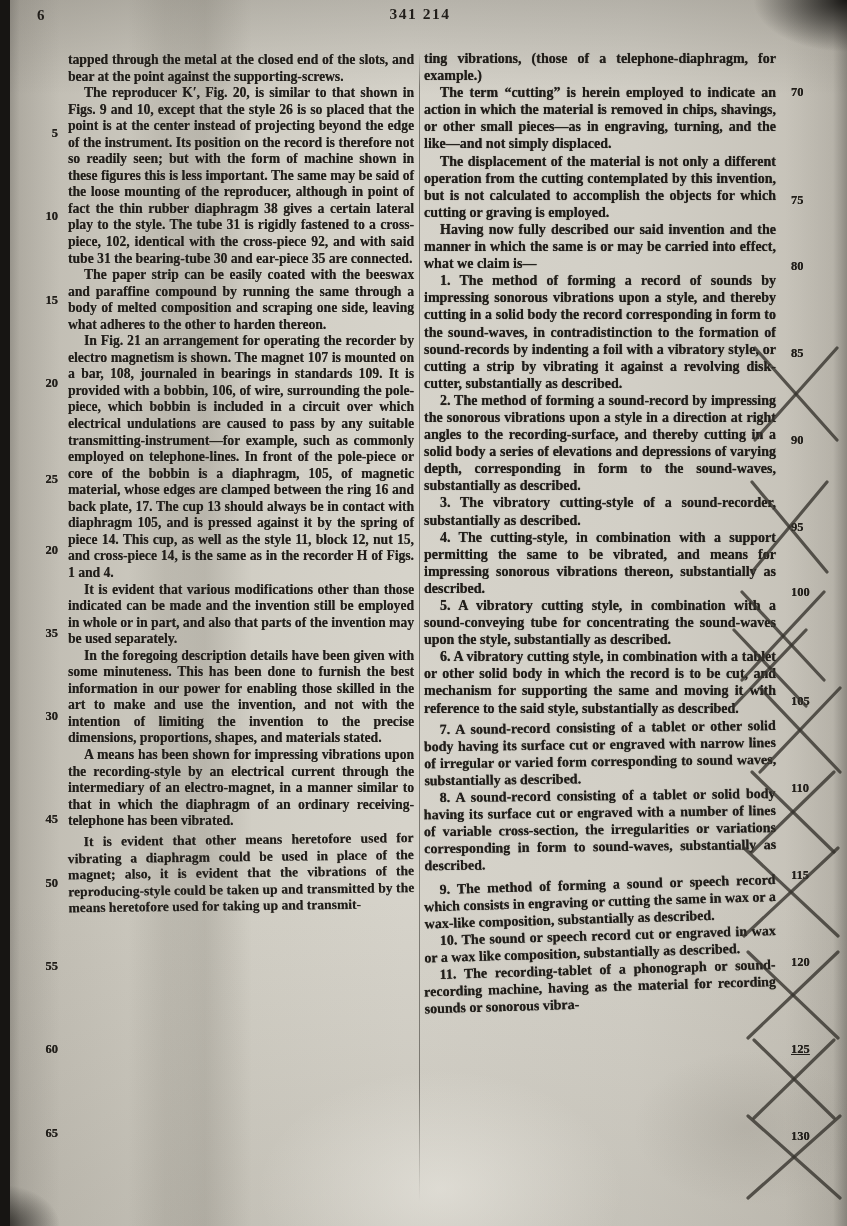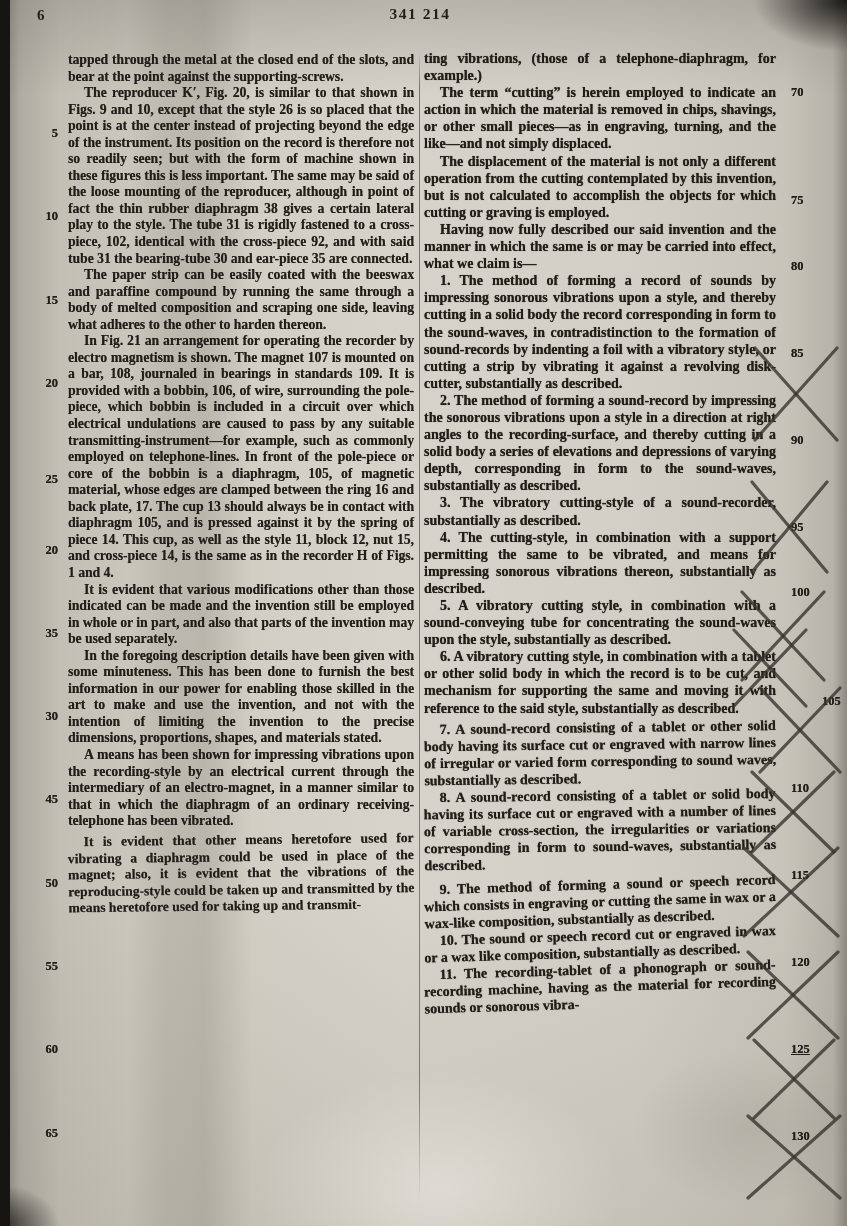--- a/index.html
+++ b/index.html
@@ -98,35 +98,35 @@
 
   <div class="nums nums-left">
       <span class="line-num" style="top: 126px;">5</span>
       <span class="line-num" style="top: 209px;">10</span>
       <span class="line-num" style="top: 293px;">15</span>
       <span class="line-num" style="top: 376px;">20</span>
       <span class="line-num" style="top: 459px; margin-top: 13px;">25</span>
       <span class="line-num" style="top: 543px;">20</span>
       <span class="line-num" style="top: 626px;">35</span>
       <span class="line-num" style="top: 709px;">30</span>
-      <span class="line-num" style="top: 792px; margin-left: 40px;">45</span>
+      <span class="line-num" style="top: 812px; margin-left: 40px;">45</span>
       <span class="line-num" style="top: 876px;">50</span>
       <span class="line-num" style="top: 959px;">55</span>
       <span class="line-num" style="top: 1042px;">60</span>
       <span class="line-num" style="top: 1126px;">65</span>
     </div>
   <div class="nums nums-right">
       <span class="line-num" style="top: 85px;">70</span>
       <span class="line-num" style="top: 172px; margin-top: 21px;">75</span>
       <span class="line-num" style="top: 259px;">80</span>
       <span class="line-num" style="top: 346px;">85</span>
       <span class="line-num" style="top: 433px;">90</span>
       <span class="line-num" style="top: 520px;">95</span>
       <span class="line-num" style="top: 585px;">100</span>
-      <span class="line-num" style="top: 694px; margin-left: 31px;">105</span>
+      <span class="line-num" style="top: 694px;">105</span>
       <span class="line-num" style="top: 781px;">110</span>
       <span class="line-num" style="top: 868px;">115</span>
       <span class="line-num" style="top: 955px;">120</span>
       <span class="line-num" style="top: 1042px; text-decoration: underline;">125</span>
       <span class="line-num" style="top: 1129px;">130</span>
     </div>
 
   <svg class="marks" width="847" height="1226" viewBox="0 0 847 1226">
       <line x1="755" y1="348" x2="837" y2="440"></line>
       <line x1="837" y1="348" x2="755" y2="440"></line>

